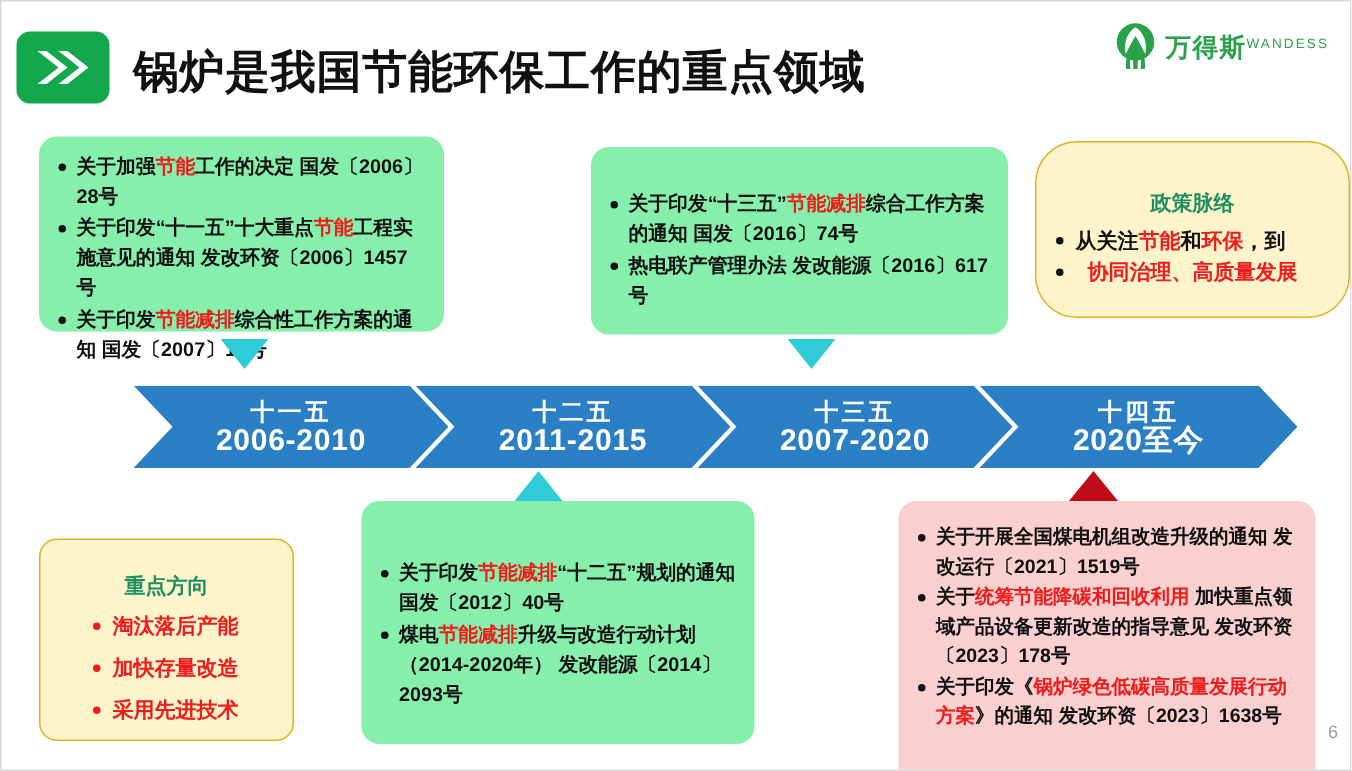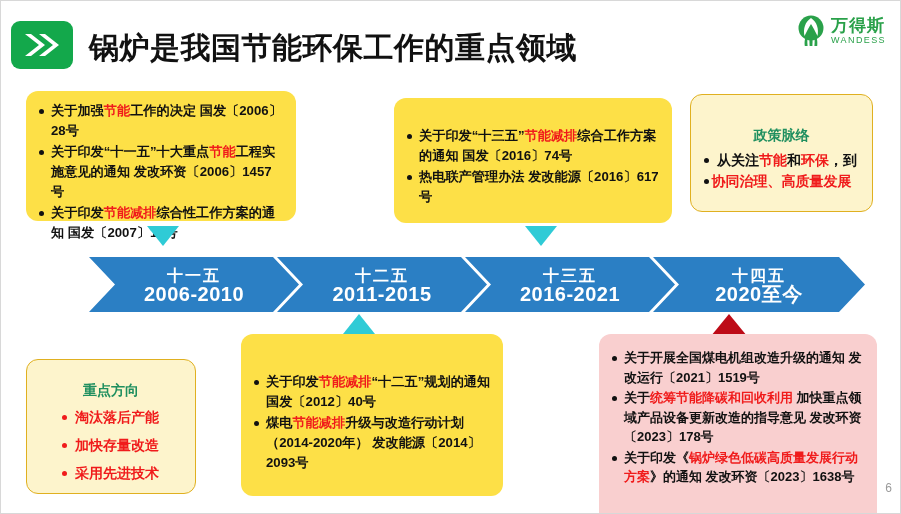--- a/index.html
+++ b/index.html
@@ -27,32 +27,32 @@
   .hdr-title{
     position:absolute;left:88px;top:27px;
     font-size:30px;font-weight:bold;color:#111111;
     letter-spacing:.5px;white-space:nowrap;
   }
   .logo{
     position:absolute;right:14px;top:14px;
     display:flex;align-items:center;gap:5px;
   }
   .logo-mark{width:30px;height:32px;display:block;}
-  .logo-txt{display:flex;flex-direction:column;line-height:1;justify-content:space-between;}
+  .logo-txt{display:flex;flex-direction:row;line-height:1;justify-content:space-between;}
   .logo-cn{font-size:17px;font-weight:bold;color:#2aa14a;letter-spacing:1px;}
   .logo-en{font-size:9px;font-weight:normal;color:#2aa14a;letter-spacing:1.4px;margin-top:2px;}
 
   
   .card{
     position:absolute;
     box-sizing:border-box;
     border-radius:12px;
     padding:10px 12px;
   }
-  .card.cyan{background:#fde047;}
+  .card.cyan{background:#86efac;}
   .card.pink{background:#f9cfcf;}
   .card.yellow{background:#fdf4cc;border:1.5px solid #e0b020;}
   .card ul{margin:0;padding:0;list-style:none;}
   .card li{
     position:relative;
     padding-left:13px;
     font-size:13.2px;
     line-height:20px;
     color:#111111;
     font-weight:bold;
@@ -148,40 +148,40 @@
       </ul>
   </div>
 
   <div class="card cyan" id="card-tm" style="left:393px;top:97px;width:278px;height:125px;">
     <ul style="padding-top:18px;">
         <li><span>关于印发“十三五”</span><span class="red">节能减排</span><span>综合工作方案的通知   国发〔2016〕74号</span></li>
         <li><span>热电联产管理办法  发改能源〔2016〕617号</span></li>
       </ul>
   </div>
 
-  <div class="card yellow" id="card-tr" style="left:689px;top:93px;width:183px;height:118px;">
+  <div class="card yellow" id="card-tr" style="left:689px;top:93px;width:210px;height:118px;border-radius:28px;">
     <div class="ybox-title" style="margin-top:22px;">政策脉络</div>
     <div class="ypoint" id="tr-p1"><span>从关注</span><span class="red">节能</span><span>和</span><span class="red">环保</span><span>，到</span></div>
     <div class="ypoint ctr" id="tr-p2" style="padding-left:0;"><span class="red">协同治理、高质量发展</span></div>
   </div>
 
   <div class="tri down" style="left:146px;top:225px;"></div>
   <div class="tri down" style="left:524px;top:225px;"></div>
 
   <div class="chev first" style="left:88px;width:210px;">
     <span class="c1">十一五</span>
     <span class="c2">2006-2010</span>
   </div>
   <div class="chev" style="left:276px;width:210px;">
     <span class="c1">十二五</span>
     <span class="c2">2011-2015</span>
   </div>
   <div class="chev" style="left:464px;width:210px;">
     <span class="c1">十三五</span>
-    <span class="c2">2016-2021</span>
+    <span class="c2">2007-2020</span>
   </div>
   <div class="chev" style="left:652px;width:212px;">
     <span class="c1">十四五</span>
     <span class="c2">2020至今</span>
   </div>
 
   <div class="tri up-cyan" style="left:342px;top:313px;"></div>
   <div class="tri up-red" style="left:710px;top:313px;"></div>
 
   <div class="card yellow" id="card-bl" style="left:25px;top:358px;width:170px;height:135px;padding-left:12px;">

